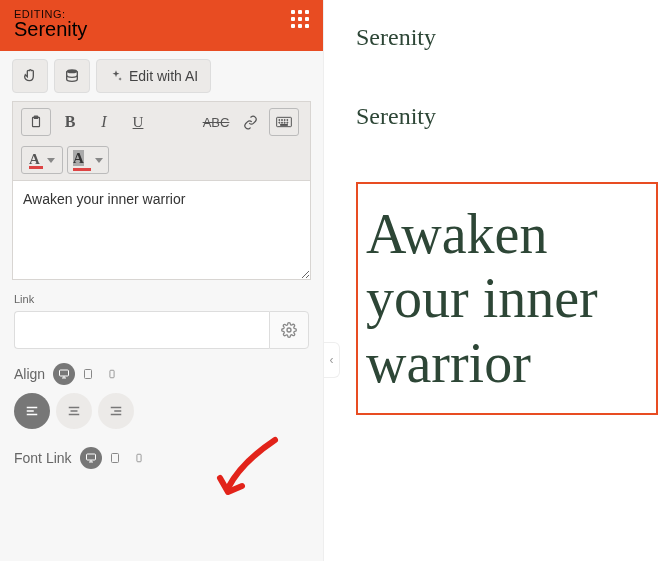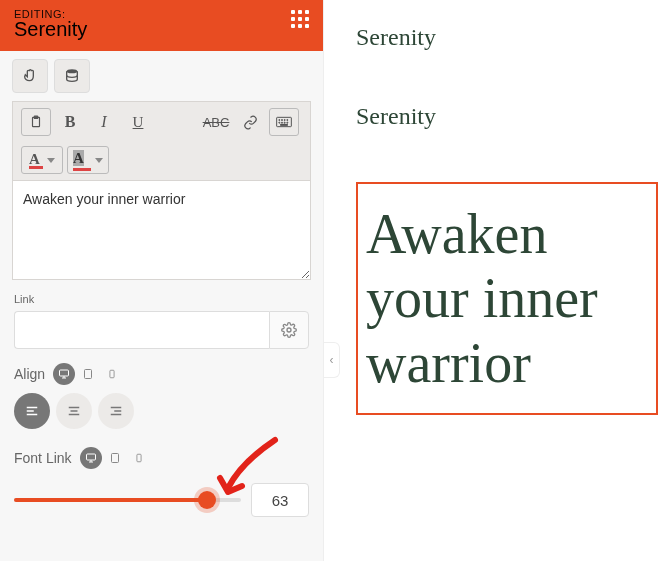--- a/index.html
+++ b/index.html
@@ -86,20 +86,27 @@
       <svg width="16" height="16" viewBox="0 0 24 24" fill="none" stroke="#555" stroke-width="2">
           <path d="M8 13V5a1.5 1.5 0 013 0V4a1.5 1.5 0 013 0v1a1.5 1.5 0 013 0v7c0 4-2 7-6 7s-7-3-7-6l1-3 3 3z"></path>
         </svg>
     </div>
     <div class="icon-btn">
       <svg width="16" height="16" viewBox="0 0 24 24" fill="#555">
           <ellipse cx="12" cy="5" rx="8" ry="3"></ellipse>
           <path d="M4 5v6c0 1.7 3.6 3 8 3s8-1.3 8-3V5" fill="none" stroke="#555" stroke-width="2"></path>
           <path d="M4 11v6c0 1.7 3.6 3 8 3s8-1.3 8-3v-6" fill="none" stroke="#555" stroke-width="2"></path>
         </svg>
+    </div>
+    <div class="icon-btn ai-btn">
+      <svg width="14" height="14" viewBox="0 0 24 24" fill="#555">
+          <path d="M12 2l1.5 4.5L18 8l-4.5 1.5L12 14l-1.5-4.5L6 8l4.5-1.5z"></path>
+          <path d="M19 14l.8 2.2L22 17l-2.2.8L19 20l-.8-2.2L16 17l2.2-.8z"></path>
+        </svg>
+      <span>Edit with AI</span>
     </div>
   </div>
 
   <div class="rte">
     <div class="rte-toolbar">
       <div class="tb-btn box">
         <svg width="14" height="14" viewBox="0 0 24 24" fill="none" stroke="#555" stroke-width="2">
             <rect x="6" y="4" width="12" height="16" rx="1"></rect>
             <rect x="9" y="2" width="6" height="4" rx="1" fill="#555"></rect>
           </svg>
@@ -207,29 +214,20 @@
             <rect x="5" y="3" width="14" height="18" rx="2"></rect>
           </svg>
         </div>
       <div class="dev">
           <svg width="10" height="12" viewBox="0 0 24 24" fill="none" stroke="currentColor" stroke-width="2">
             <rect x="7" y="3" width="10" height="18" rx="2"></rect>
           </svg>
         </div>
     </div>
   </div>
-  <div class="slider-row">
-    <div class="slider-track">
-      <div class="track">
-          <div class="fill"></div>
-        </div>
-      <div class="thumb"></div>
-    </div>
-    <input class="size-input" value="63" style="">
-  </div>
 
 </div>
 
 <div class="preview">
   <div class="brand">Serenity</div>
   <div class="brand">Serenity</div>
   <div class="headline-preview">
     <h1>Awaken your inner warrior</h1>
   </div>
 </div>

